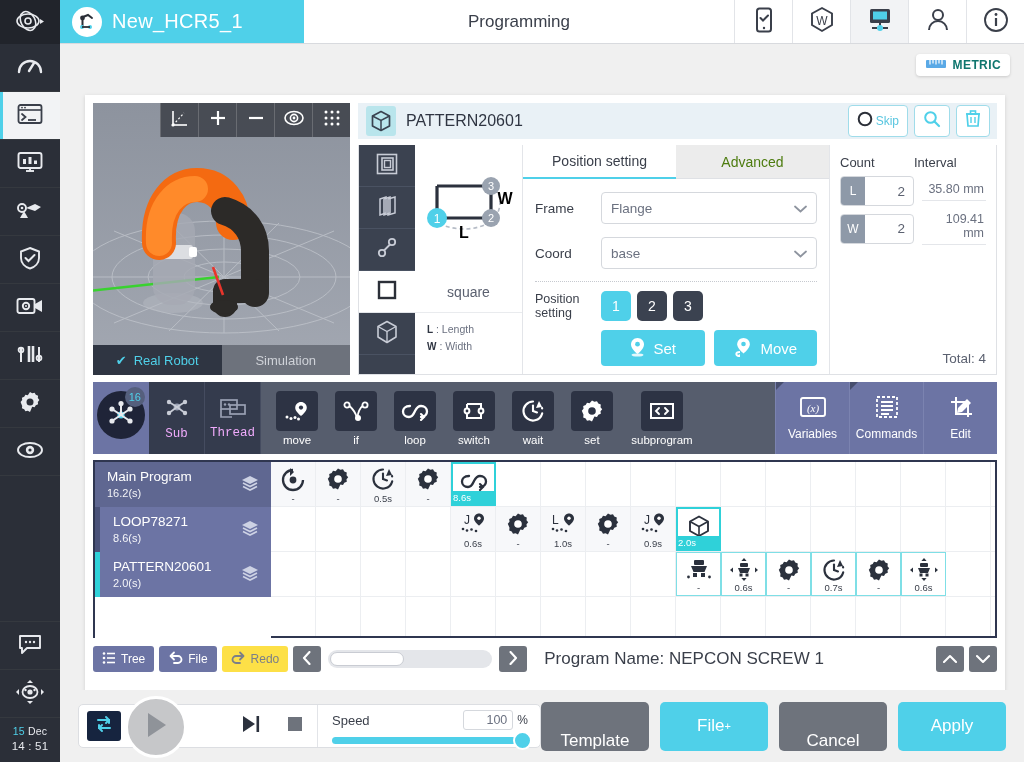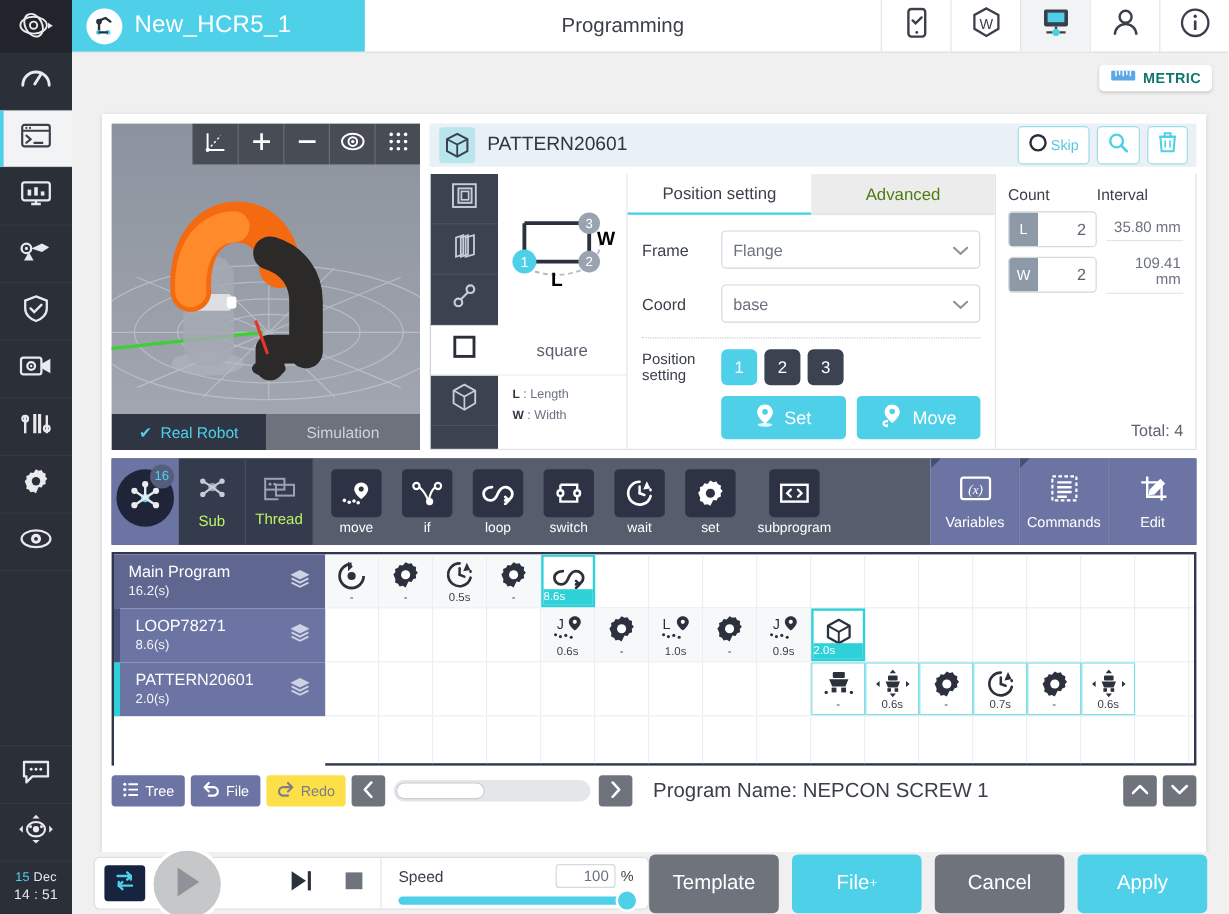--- a/index.html
+++ b/index.html
@@ -224,21 +224,21 @@
   .cb-node .cnt {
     position: absolute; right: 4px; top: 5px; min-width: 20px; height: 20px;
     border-radius: 10px; background: #555f7d; color: #4fd0e9;
     font-size: 11px; display: flex; align-items: center; justify-content: center; padding: 0 4px;
   }
   .cb-sub {
     width: 56px; background: #343b4d; display: flex; flex-direction: column;
     align-items: center; justify-content: center; gap: 1px; cursor: pointer;
     border-right: 1px solid #454c60;
   }
-  .cb-sub .lbl { color: #bef264; font-size: 12.5px; }
+  .cb-sub .lbl { color: #f0abfc; font-size: 12.5px; font-family: Liberation Mono, monospace; }
   .cb-cmds { flex: 1; display: flex; align-items: center; gap: 7px; padding-left: 10px; background: #565d6d; }
   .cb-cmd { width: 52px; display: flex; flex-direction: column; align-items: center; gap: 3px; cursor: pointer; }
   .cb-cmd .sq {
     width: 42px; height: 40px; background: #2d3344; border-radius: 4px;
     display: flex; align-items: center; justify-content: center;
   }
   .cb-cmd .lbl { color: #ffffff; font-size: 11.5px; }
   .cb-right { display: flex; }
   .cb-rb {
     width: 74px; background: #6c74a4; display: flex; flex-direction: column;
@@ -303,21 +303,21 @@
   }
   .fpname { flex: 1; padding-left: 12px; font-size: 17px; color: #3a3f4a; }
   .fnavs { display: flex; gap: 5px; }
   .fnav {
     width: 28px; height: 26px; background: #6e737c; border-radius: 3px;
     display: flex; align-items: center; justify-content: center; cursor: pointer;
   }
 
   
   .botbar {
-    position: absolute; left: 60px; bottom: 0; width: 964px; height: 52px;
+    position: absolute; left: 60px; bottom: 0; width: 964px; height: 72px;
     background: #f0f0f0; display: flex; align-items: center; padding: 0 18px;
   }
   .playbox {
     width: 470px; height: 44px; background: #fff; border: 1px solid #dcdee2;
     border-radius: 5px; display: flex; align-items: center; position: relative;
   }
   .loopb {
     width: 34px; height: 30px; background: #16243f; border-radius: 3px; margin-left: 8px;
     display: flex; align-items: center; justify-content: center; cursor: pointer;
   }
@@ -344,21 +344,21 @@
   .spdtrack .knob {
     position: absolute; right: -4px; top: -6px; width: 19px; height: 19px;
     border-radius: 50%; background: #4fd0e9; border: 2px solid #fff;
   }
   .bbtns { margin-left: auto; display: flex; gap: 11px; }
   .bbtn {
     width: 108px; height: 49px; border-radius: 5px; display: flex;
     align-items: center; justify-content: center; font-size: 17px; color: #fff;
     cursor: pointer; position: relative;
   }
-  .bbtn.grey { background: #6e737c; }
+  .bbtn.grey { background: #6e737c; align-items: flex-end; }
   .bbtn.cyan { background: #4fd0e9; }
   .bbtn .sup { font-size: 11px; vertical-align: super; }
 </style>
 </head>
 <body>
 
 <div class="sidebar">
   <div class="sb-logo">
     <svg width="30" height="24" viewBox="0 0 30 24">
         <ellipse cx="13" cy="11" rx="11" ry="7" fill="none" stroke="#e8eaee" stroke-width="1.6"></ellipse>

